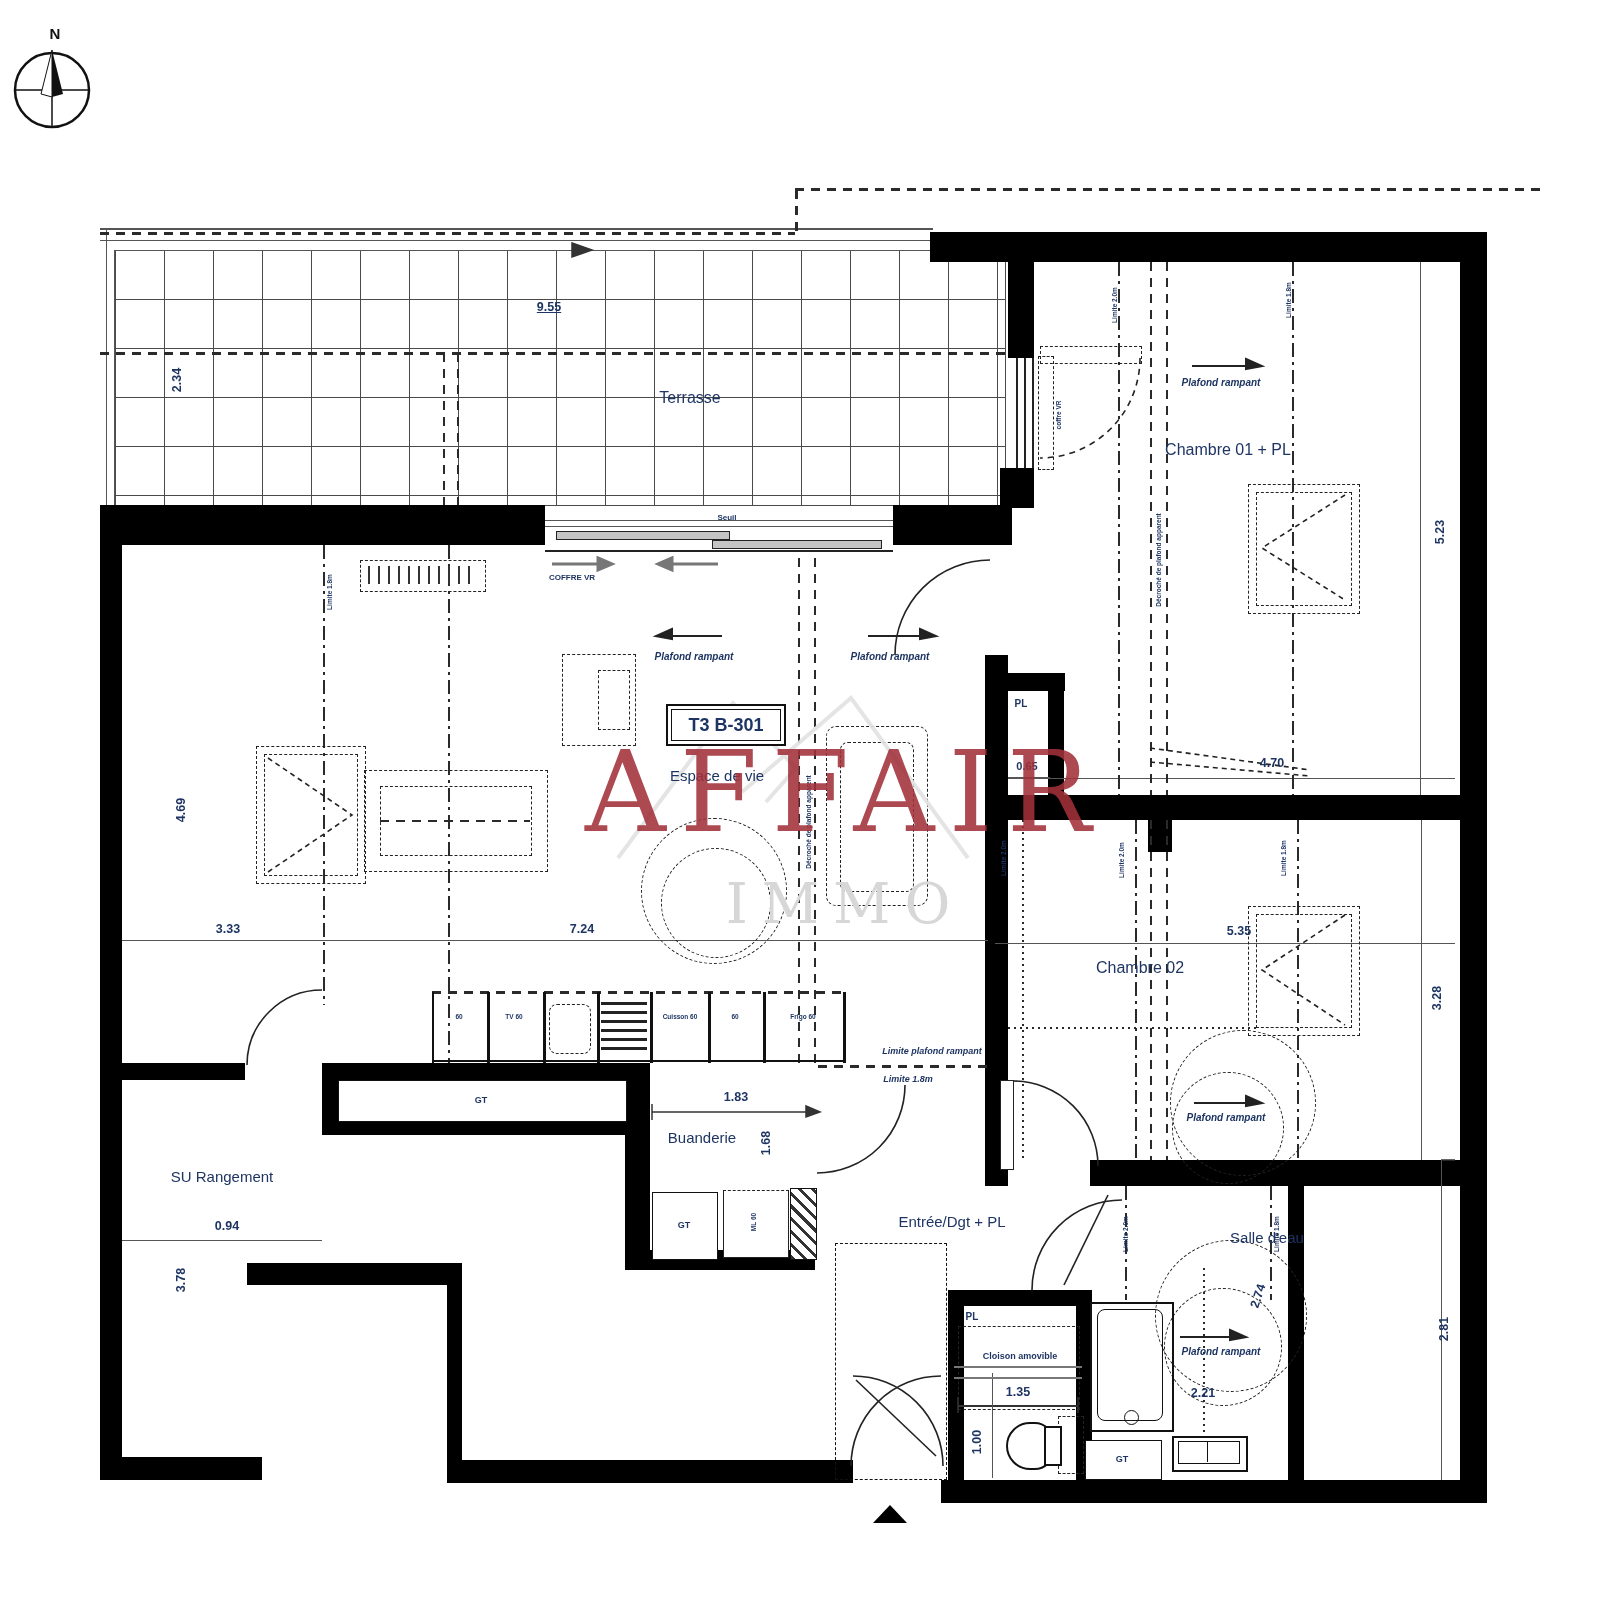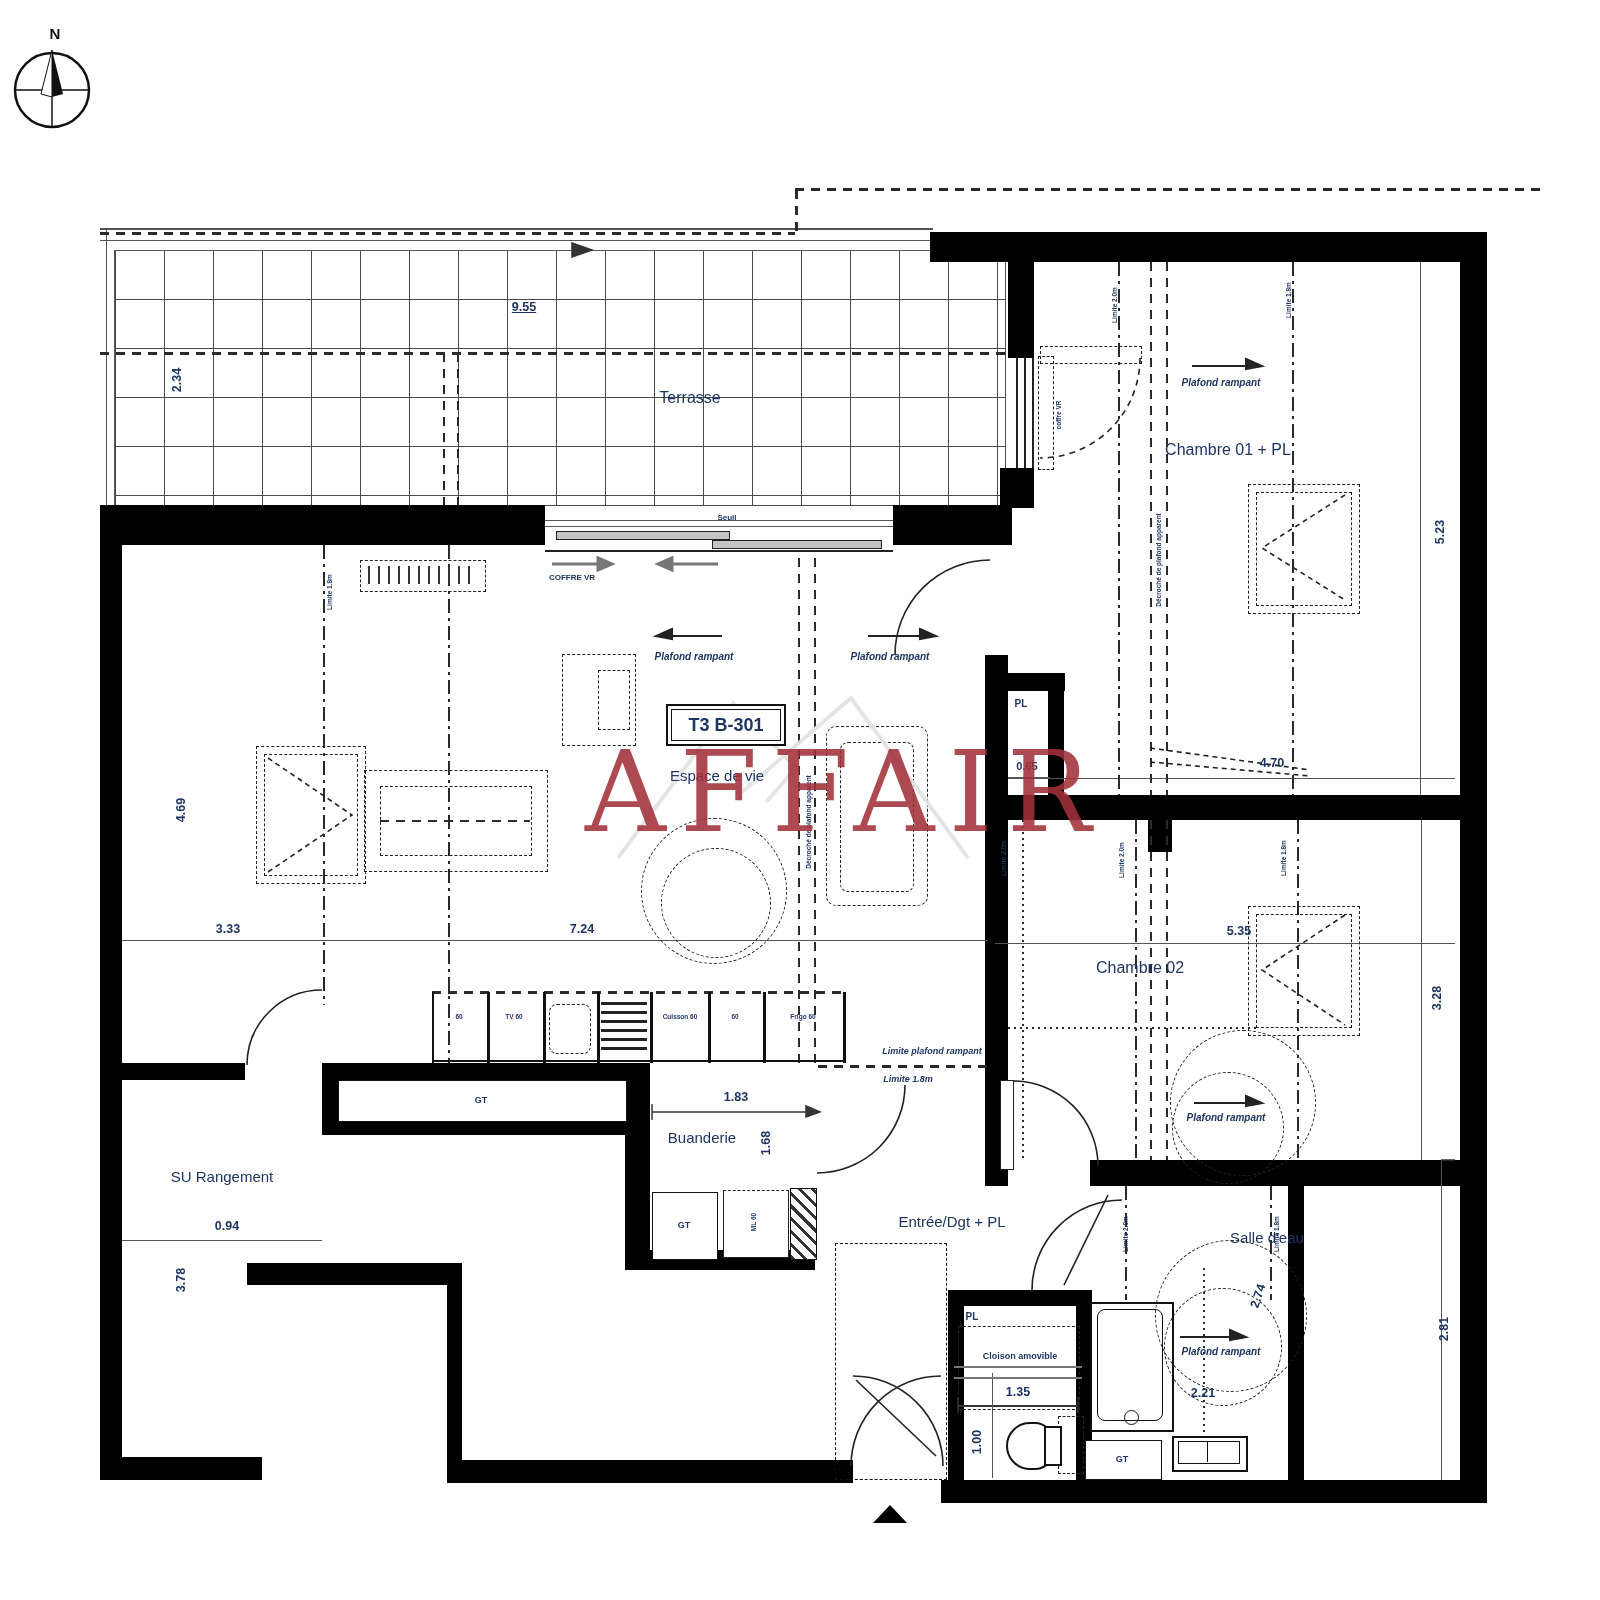--- a/index.html
+++ b/index.html
@@ -247,21 +247,21 @@
         <line x1="1078" y1="1397" x2="1078" y2="1413"></line>
       <line x1="1441" y1="1160" x2="1455" y2="1160"></line>
       <polygon points="572,243 592,250 572,257"></polygon>
     </g>
 
     <polygon points="873,1523 907,1523 890,1505" fill="#000"></polygon>
   </svg>
 
   <div class="lbl" style="left:55px;top:33px;font-size:15px;font-weight:bold;color:#111;">N</div>
 
-  <div class="lbl dim" style="left:524px;top:307px;text-decoration:underline;">9.55</div>
+  <div class="lbl dim" style="left:549px;top:307px;text-decoration:underline;">9.55</div>
   <div class="vlbl dim" style="left:177px;top:380px;">2.34</div>
   <div class="lbl room" style="left:690px;top:398px;">Terrasse</div>
   <div class="lbl sm" style="left:727px;top:517px;">Seuil</div>
   <div class="lbl sm" style="left:572px;top:577px;">COFFRE VR</div>
   <div class="vlbl tny" style="left:1058px;top:415px;">coffre VR</div>
 
   <div class="lbl room" style="left:1228px;top:450px;">Chambre 01 + PL</div>
   <div class="lbl ann" style="left:1221px;top:382px;">Plafond rampant</div>
   <div class="vlbl tny" style="left:1114px;top:305px;">Limite 2.0m</div>
   <div class="vlbl tny" style="left:1288px;top:300px;">Limite 1.8m</div>
@@ -320,13 +320,14 @@
   <div class="lbl room" style="left:1267px;top:1237px;font-size:15px;">Salle d'eau</div>
   <div class="vlbl tny" style="left:1125px;top:1234px;">Limite 2.0m</div>
   <div class="vlbl tny" style="left:1276px;top:1234px;">Limite 1.8m</div>
   <div class="lbl ann" style="left:1221px;top:1351px;">Plafond rampant</div>
   <div class="vlbl dim" style="left:1258px;top:1296px;transform:translate(-50%,-50%) rotate(-72deg);">2.74</div>
   <div class="lbl dim" style="left:1203px;top:1393px;">2.21</div>
   <div class="vlbl dim" style="left:1444px;top:1329px;">2.81</div>
   <div class="lbl sm" style="left:1122px;top:1459px;font-size:9px;">GT</div>
 
   <div id="wm-title" style="color: rgb(162, 48, 58);">AFFAIR</div>
+  <div id="wm-sub">IMMO</div>
 </div>
 
 </body></html>

